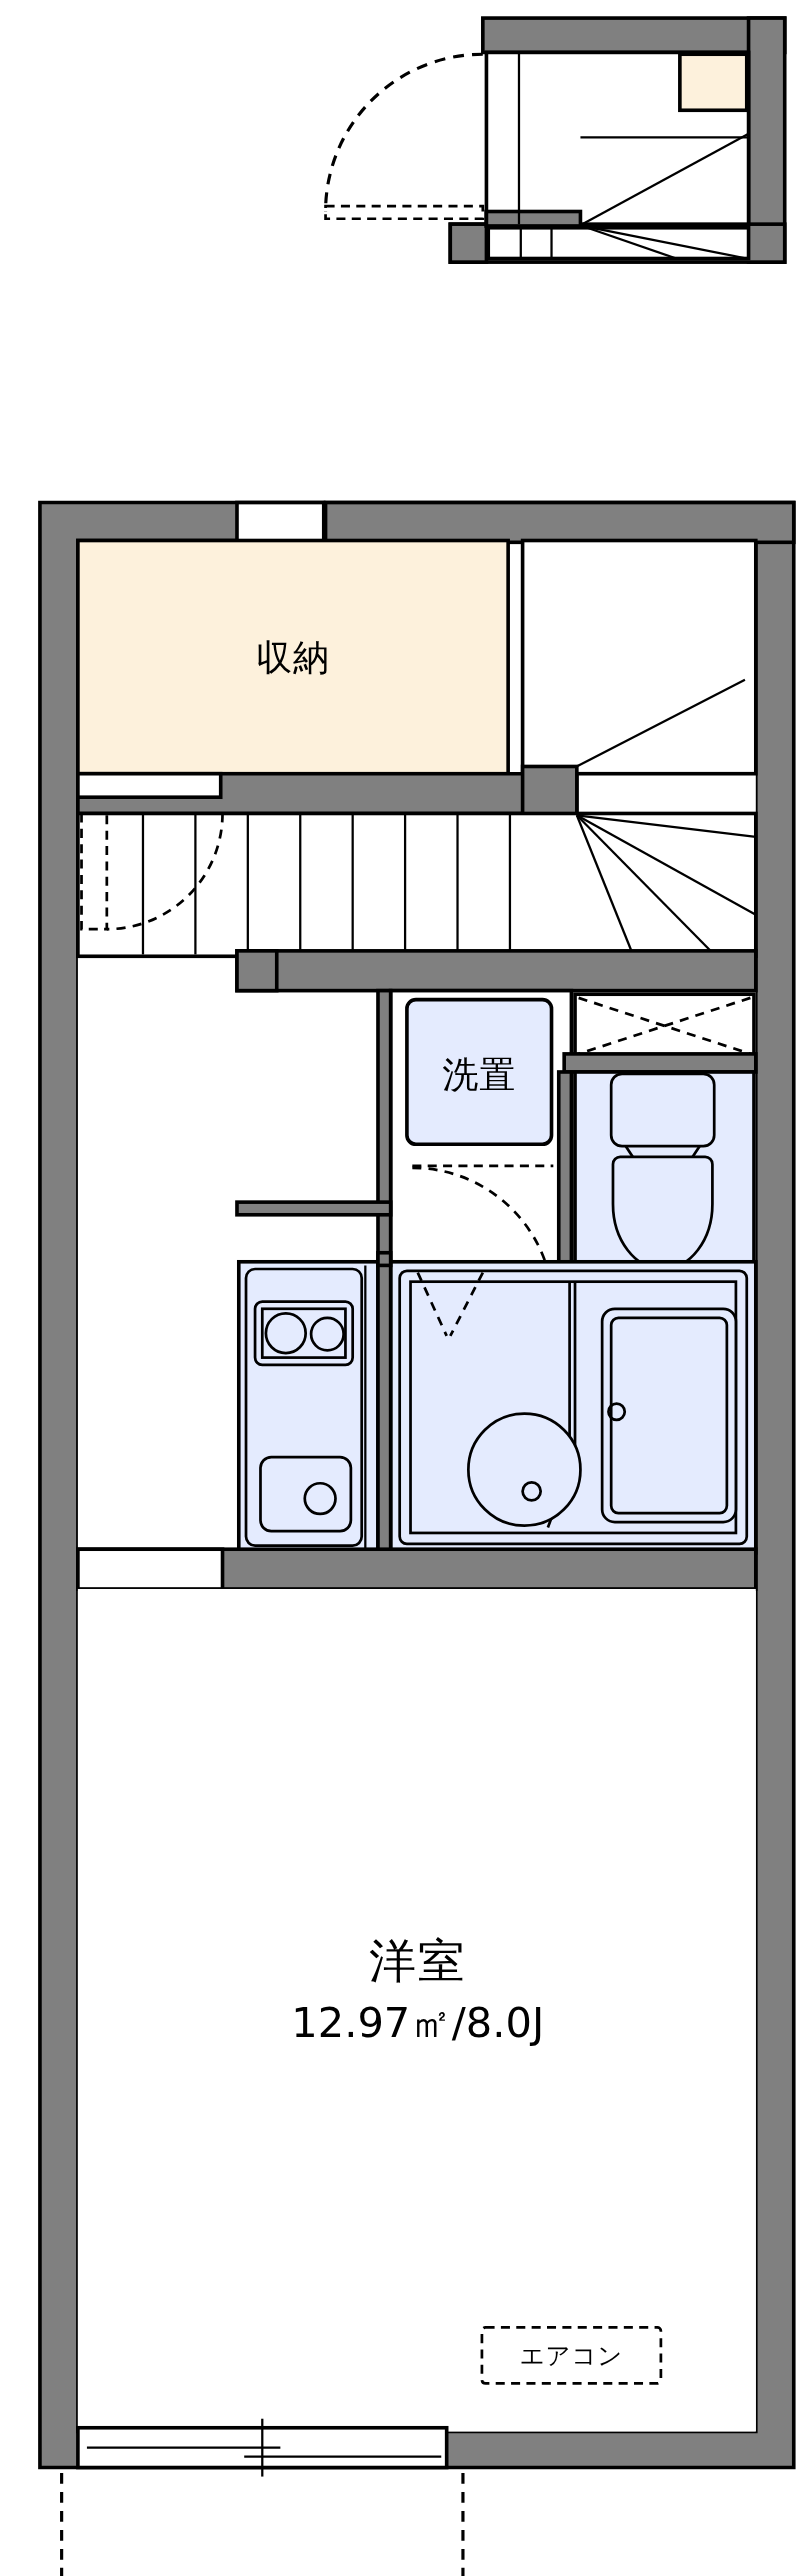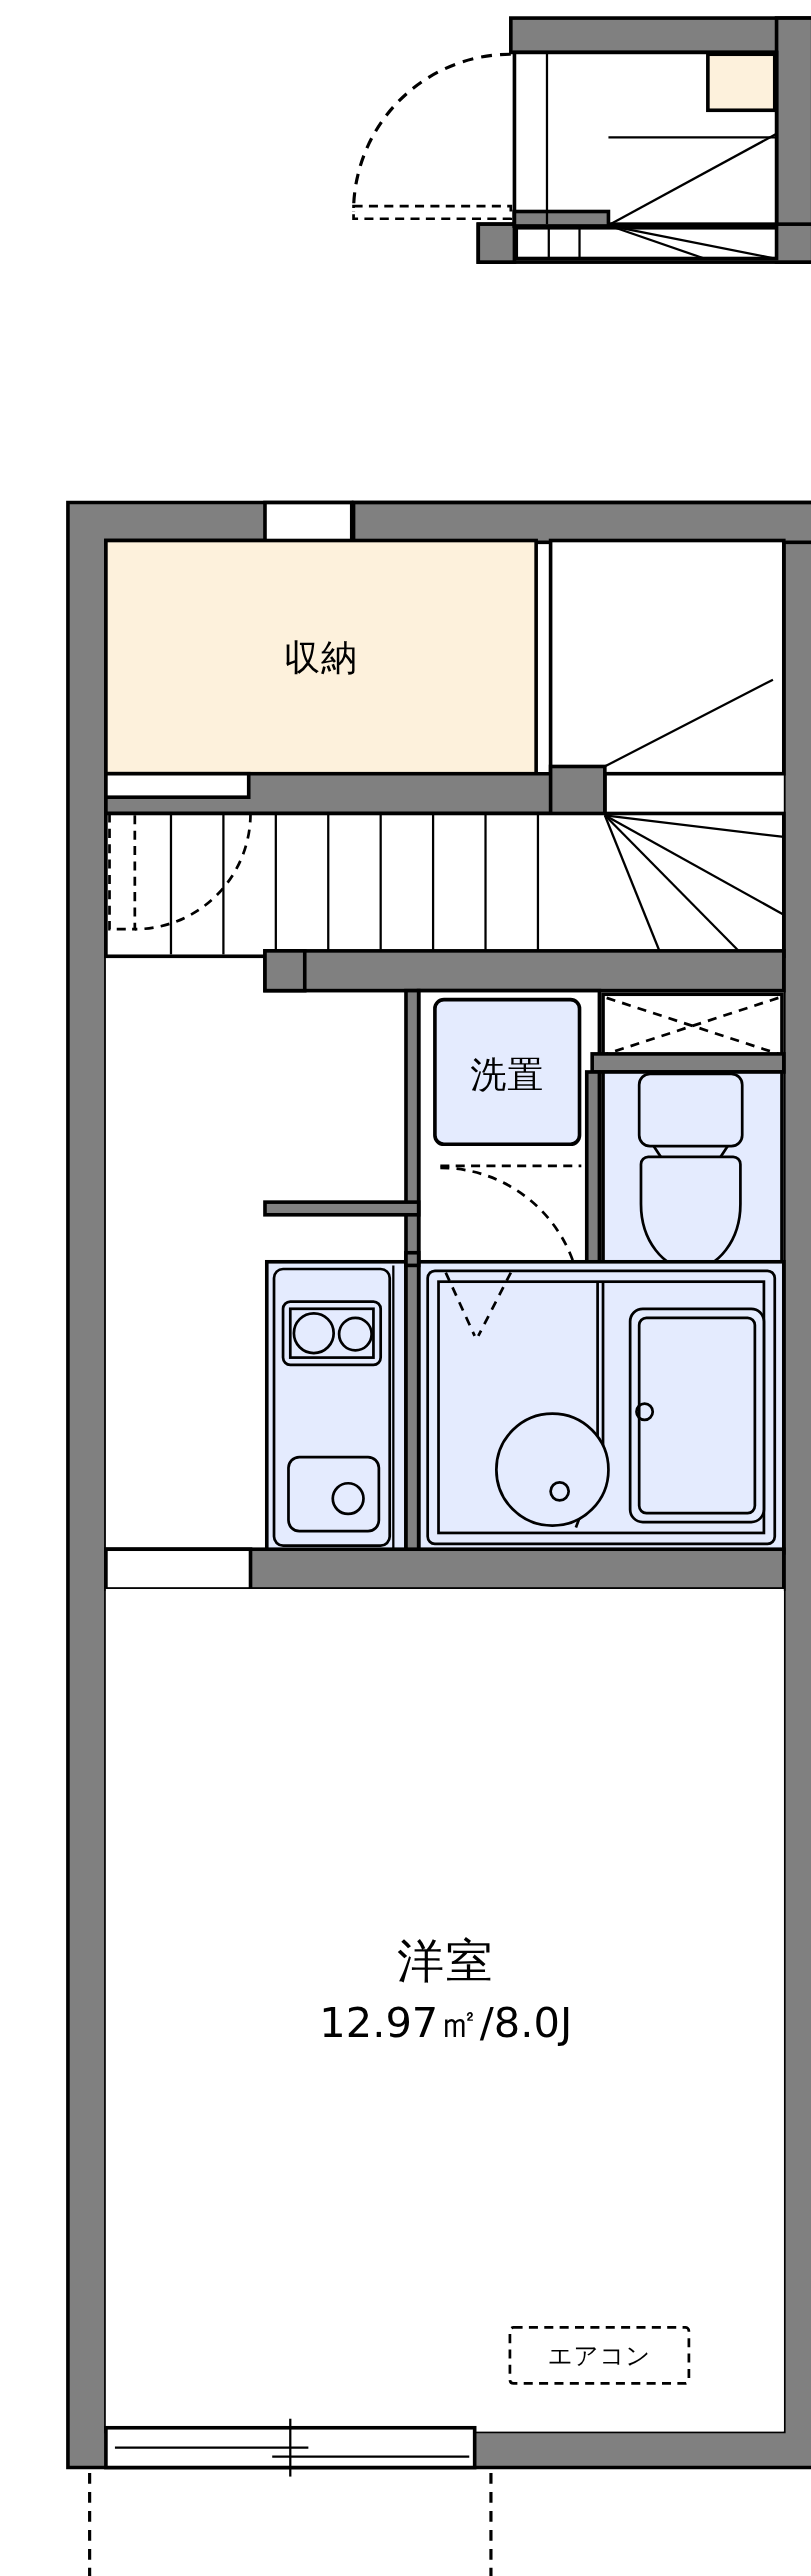--- a/index.html
+++ b/index.html
@@ -10,21 +10,20 @@
   body {
     width: 812px;
     height: 2576px;
     font-family: "Liberation Sans", sans-serif;
     overflow: hidden;
   }
   #floorplan-root {
     position: relative;
     width: 780px;
     height: 2576px;
-    margin-left: 28px;
   }
   svg.plan {
     display: block;
     width: 812px;
     height: 2576px;
   }
   .wall    { fill: #808080; stroke: #000000; stroke-width: 4; }
   .room    { fill: #ffffff; stroke: #000000; stroke-width: 4; }
   .storage { fill: #fdf1dc; stroke: #000000; stroke-width: 4; }
   .fixture { fill: #e4ebfe; stroke: #000000; stroke-width: 4; }

